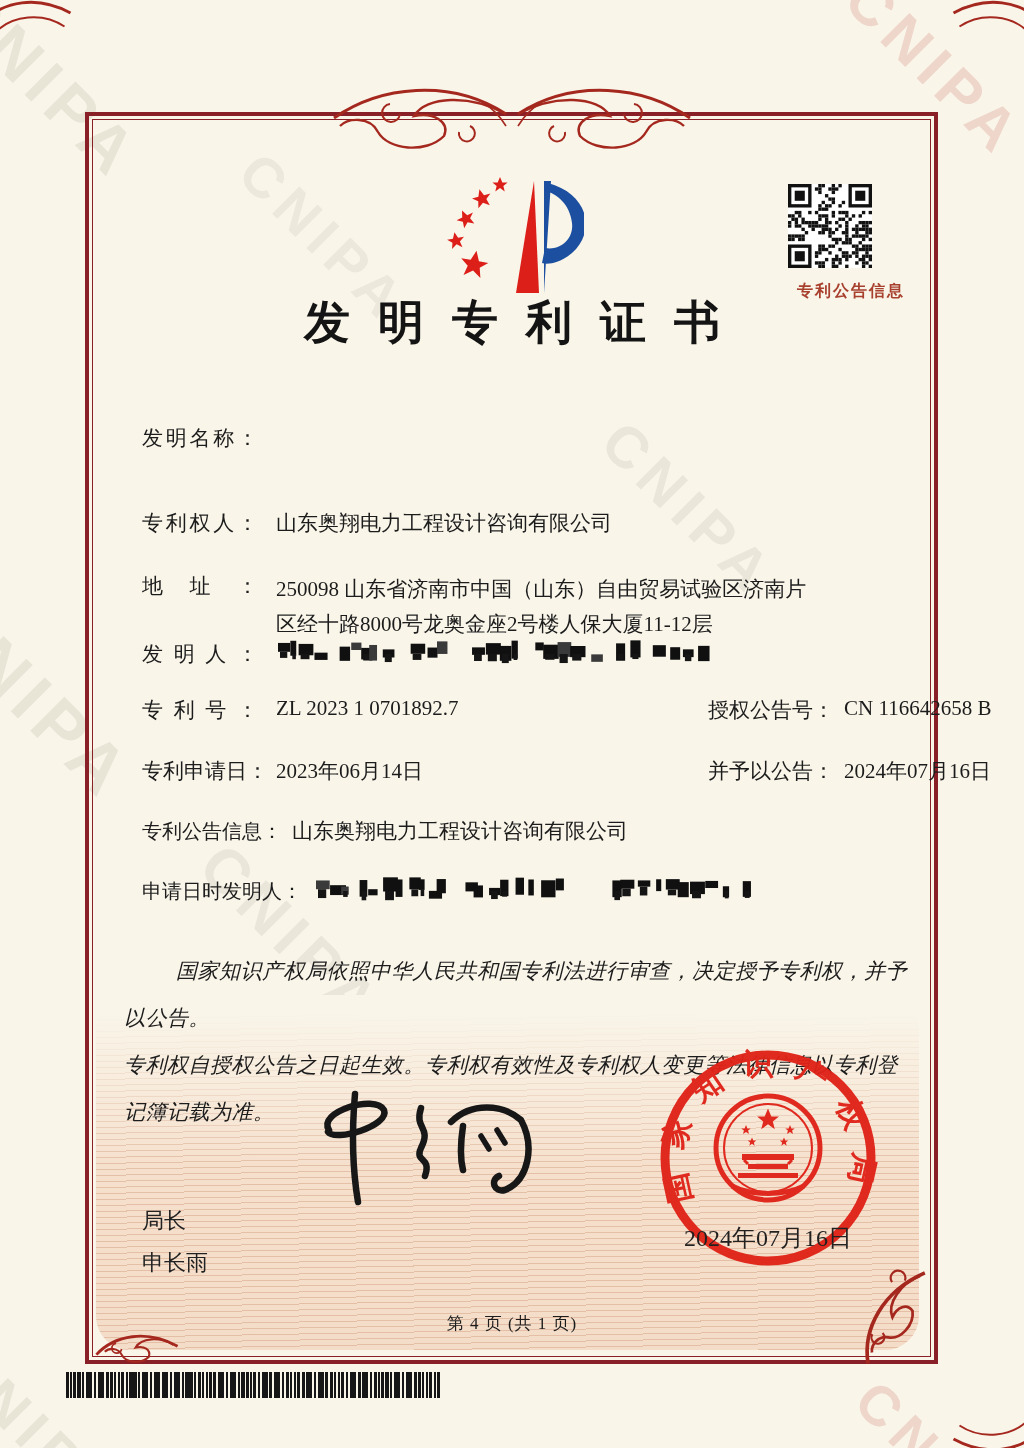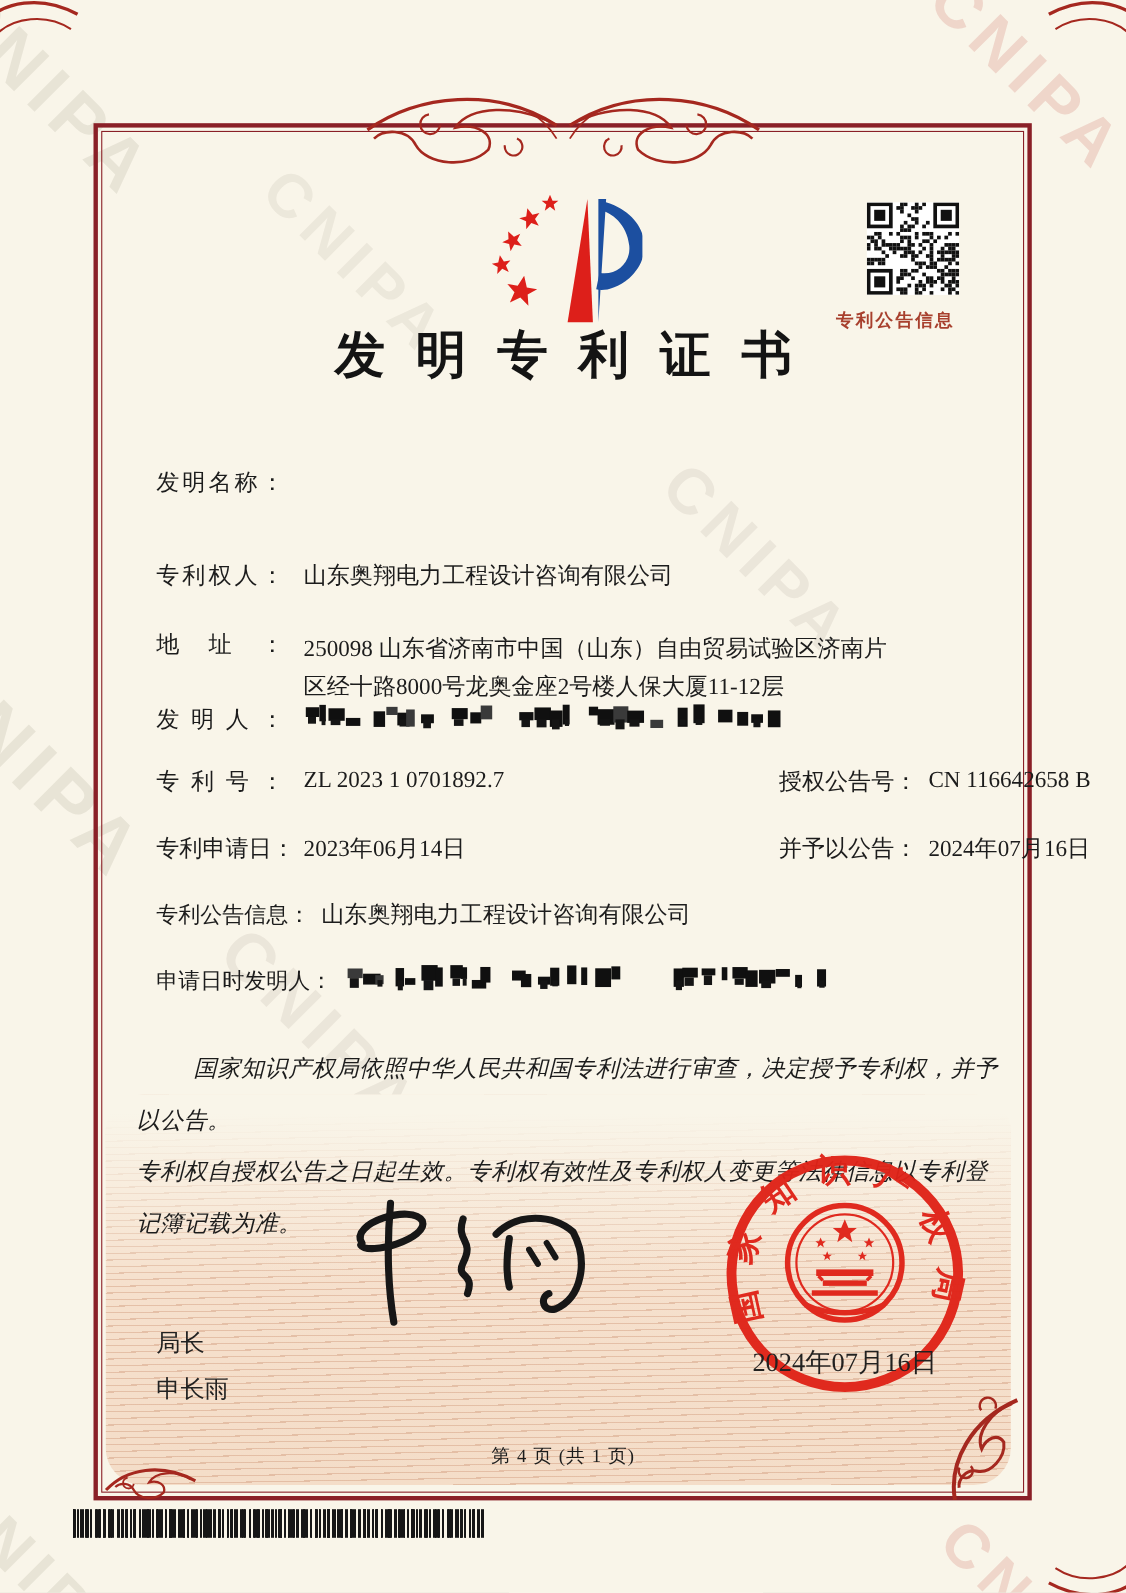--- a/index.html
+++ b/index.html
@@ -36,21 +36,21 @@
     position:absolute; left:96px; top:995px; width:823px; height:170px; z-index:0;
     background:linear-gradient(#f9f5e9 10%, rgba(249,245,233,0) 100%);
   }
   
   .orn{ position:absolute; color:var(--orn-red); z-index:3; }
   
   .cert-no{ position:absolute; left:135px; top:170px; font-size:22px; letter-spacing:2px; z-index:2;}
   .logo{ position:absolute; left:444px; top:173px; z-index:2;}
   .qr-wrap{ position:absolute; left:788px; top:184px; width:84px; height:84px; z-index:2; background:#fff;}
   .qr-caption{
-    position:absolute; left:760px; top:281px; width:145px; text-align:left;
+    position:absolute; left:760px; top:281px; width:145px; text-align:right;
     font-size:16px; letter-spacing:2px; color:var(--qr-red); z-index:2; font-weight:bold;
   }
   .title{
     position:absolute; left:0; top:292px; width:100%; text-align:center;
     font-size:46px; font-weight:bold; letter-spacing:28px; padding-left:28px;
     box-sizing:border-box; z-index:2; color:#141414;
   }
   
   .row{ position:absolute; left:142px; font-size:21px; z-index:2; display:flex; align-items:flex-start;}
   .lblbox{ display:inline-flex; justify-content:space-between; width:116px; flex:none;}

